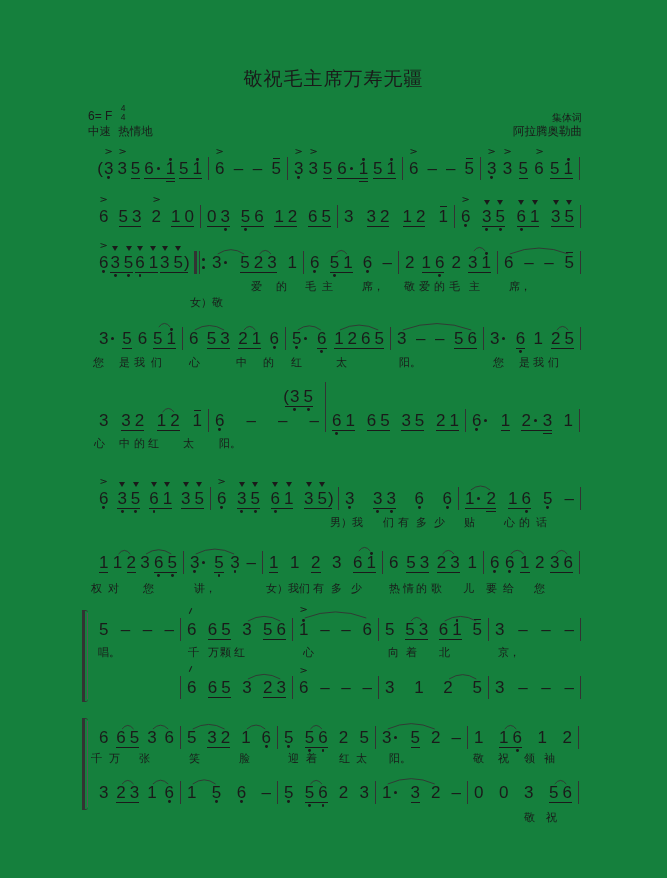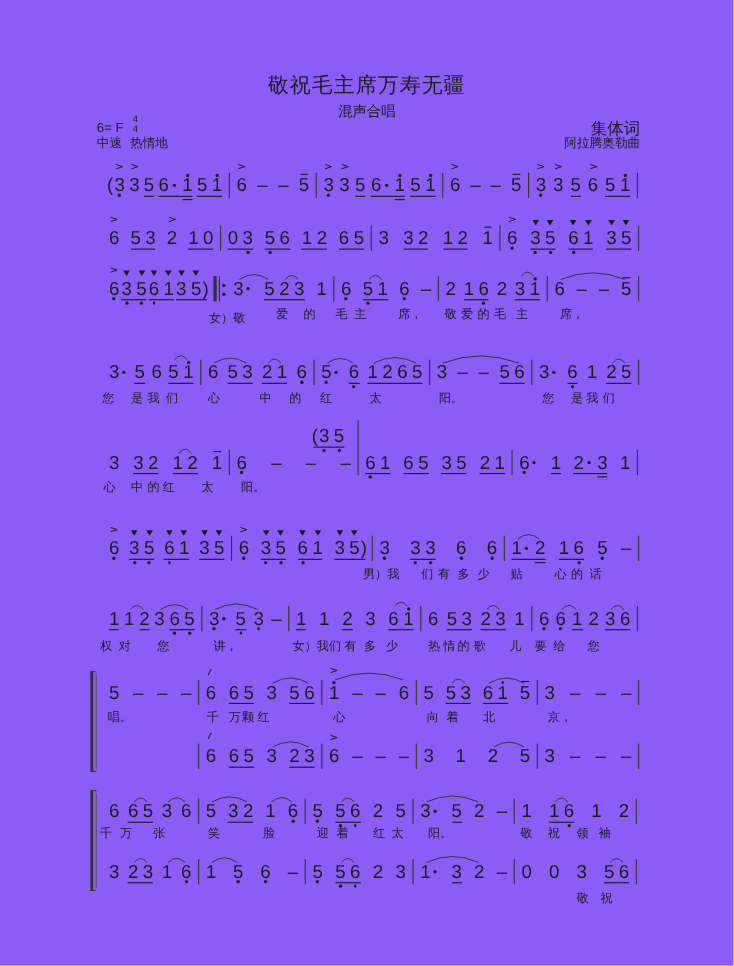--- a/index.html
+++ b/index.html
@@ -1,24 +1,24 @@
 <!DOCTYPE html>
 <html><head>
 <meta charset="utf-8">
 <style>
 *{box-sizing:border-box}
 html,body{margin:0;padding:0;background:#fff}
-#page{position:relative;width:667px;height:878px;overflow:hidden;background:#8b5cf6;color:#1a1a1a;font-family:"Liberation Sans",sans-serif}
+#page{position:relative;width:667px;height:878px;overflow:hidden;background:#15803d;color:#1a1a1a;font-family:"Liberation Sans",sans-serif}
 #title{position:absolute;left:0;top:68px;width:667px;text-align:center;font-size:19px;line-height:22px;letter-spacing:1px}
 #subtitle{position:absolute;left:0;top:93px;width:667px;text-align:center;font-size:13px;line-height:16px}
 #key{position:absolute;left:88px;top:109px;font-size:12px;line-height:14px}
 #timesig{position:absolute;left:119px;top:104px;width:8px;text-align:center;font-size:8.5px;line-height:8.5px}
 #timesig span{display:block}
 #tempo{position:absolute;left:88px;top:124px;font-size:11.5px;line-height:14px;word-spacing:4px}
-#lyricist{position:absolute;right:85px;top:111px;font-size:15px;line-height:14px;text-align:right}
+#lyricist{position:absolute;right:85px;top:111px;font-size:10px;line-height:14px;text-align:right}
 #composer{position:absolute;right:85px;top:124px;font-size:11.5px;line-height:14px;text-align:right}
 .measure{position:absolute;height:24px;display:flex;align-items:flex-start;justify-content:space-between;padding:0 6px 0 7px}
 .note{position:relative;display:inline-flex;align-items:flex-start;height:24px;font-size:17px;line-height:24px}
 .note.has-pre{margin-left:5px}
 .note.has-post{margin-right:5px}
 .dw{position:relative;display:inline-block;height:24px}
 .digit{display:inline-block}
 .pre{position:absolute;right:100%;top:0;margin-right:1px}
 .post{position:absolute;left:100%;top:0;margin-left:1px}
 .aug{display:inline-block;width:3px;height:3px;border-radius:50%;background:#1a1a1a;margin:10px 2px 0 3px}
@@ -40,21 +40,20 @@
 .lyric{position:absolute;font-size:11px;line-height:12px;white-space:nowrap}
 .bracket{position:absolute;left:82px;width:6px;border-left:3px solid #333;border-top:1px solid #333;border-bottom:1px solid #333;border-top-right-radius:3px;border-bottom-right-radius:3px}
 .bracket::after{content:"";position:absolute;left:2px;top:2px;bottom:2px;width:1px;background:#555}
 #slur-layer{position:absolute;left:0;top:0;pointer-events:none}
 </style>
 </head>
 <body>
 
 <div id="page">
   <div id="title">敬祝毛主席万寿无疆</div>
-  <div id="subtitle">混声合唱</div>
   <div id="key">6= F</div>
   <div id="timesig">
     <span>4</span>
     <span>4</span>
   </div>
   <div id="tempo">中速 热情地</div>
   <div id="lyricist">集体词</div>
   <div id="composer">阿拉腾奥勒曲</div>
 
   <div class="bracket" style="top:610px;height:92px"></div>
@@ -478,21 +477,21 @@
           <span class="dw"><span class="digit">–</span></span>
         </span>
         <span class="note">
           <span class="dw"><span class="digit">–</span></span>
         </span>
         <span class="note">
           <span class="dw"><span class="digit">5</span><i class="ten"></i></span>
         </span>
       </div>
       <div class="bar" style="left: 580px; top: 251px; height: 23px;"></div>
-      <span class="lyric" style="left: 190px; top: 284px;">女）敬</span>
+      <span class="lyric" style="left: 190px; top: 296px;">女）敬</span>
       <span class="lyric" style="left: 251px; top: 280px;">爱</span>
       <span class="lyric" style="left: 276px; top: 280px;">的</span>
       <span class="lyric" style="left: 305px; top: 280px;">毛</span>
       <span class="lyric" style="left: 322px; top: 280px;">主</span>
       <span class="lyric" style="left: 362px; top: 280px;">席，</span>
       <span class="lyric" style="left: 404px; top: 280px;">敬</span>
       <span class="lyric" style="left: 419px; top: 280px;">爱</span>
       <span class="lyric" style="left: 434px; top: 280px;">的</span>
       <span class="lyric" style="left: 449px; top: 280px;">毛</span>
       <span class="lyric" style="left: 469px; top: 280px;">主</span>

